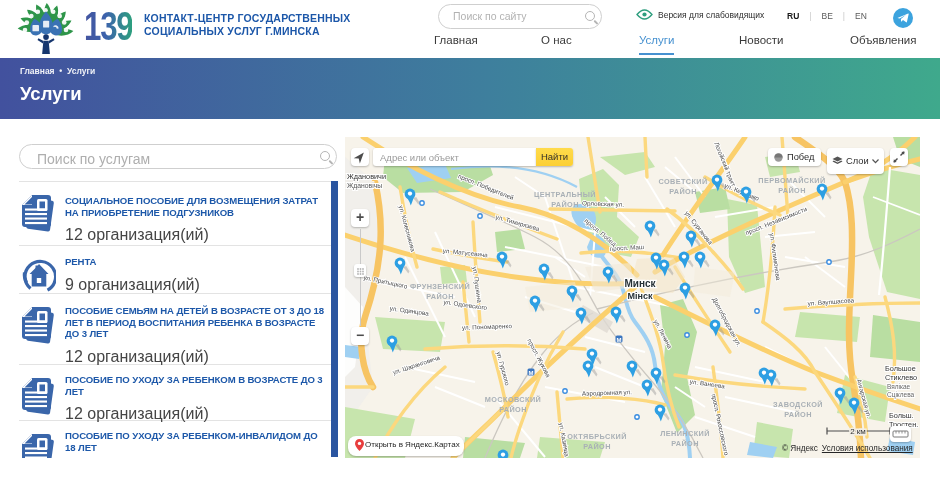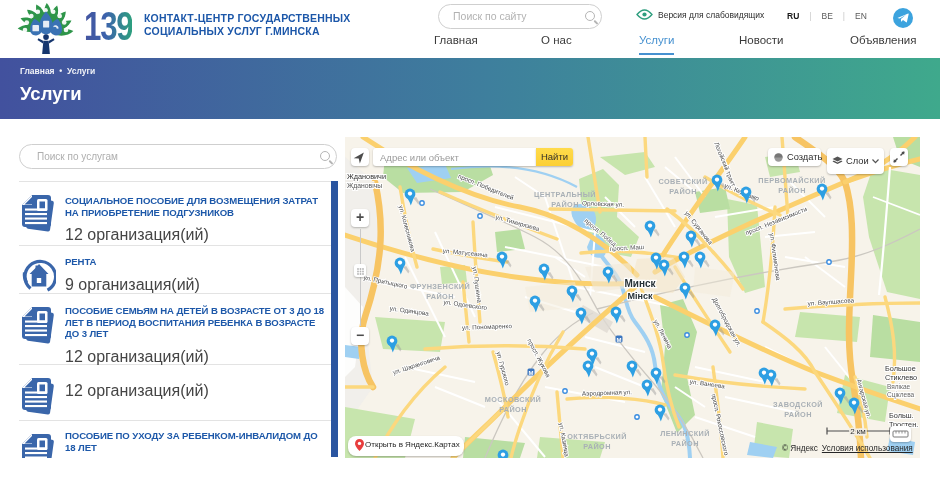--- a/index.html
+++ b/index.html
@@ -29,21 +29,21 @@
 #nav .act::after { content:""; position:absolute; left:0; right:0; bottom:-9px; height:2px; background:#4691d0; }
 
 
 #band { position:absolute; left:0; top:58px; width:940px; height:61px;
   background:linear-gradient(90deg,#42519e 0%,#3e7f9d 52%,#3fa98c 100%); }
 #bc { position:absolute; left:20px; top:8px; font-size:8.5px; color:rgba(255,255,255,.92); font-weight:bold; }
 #band h1 { position:absolute; left:20px; top:25px; font-size:18.5px; color:#fff; font-weight:bold; }
 
 
 #psearch { position:absolute; left:19px; top:144px; width:318px; height:25px; border:1px solid #cfcfcf; border-radius:13px; background:#fff; }
-#psearch .ph { position:absolute; left:17px; top:6px; font-size:10px; color:#aeaeae; }
+#psearch .ph { position:absolute; left:17px; top:6px; font-size:14px; color:#aeaeae; }
 #plist { position:absolute; left:19px; top:181px; width:319px; height:277px; border-top:1px solid #e3e3e3; overflow:hidden; }
 #pbar { position:absolute; left:331px; top:181px; width:7px; height:276px; background:#2a55a0; }
 .item { position:relative; border-bottom:1px solid #e3e3e3; padding:9px 0 8px 46px; }
 .item .tt { font-size:9.6px; font-weight:bold; color:#1d58a9; line-height:11.7px; letter-spacing:-0.1px; }
 .item .cnt { font-size:16px; color:#454545; margin-top:8px; }
 .item svg.ic { position:absolute; left:1px; top:11px; }
 
 
 #map { position:absolute; left:345px; top:137px; width:575px; height:321px; background:#f7f3ea; overflow:hidden; }
 #map > svg#mapsvg { position:absolute; left:0; top:0; }
@@ -203,20 +203,21 @@
       <svg class="ic" width="36" height="40" viewBox="0 0 36 40">
           <use href="#sym-doc"></use>
         </svg>
       <div class="tt">ПОСОБИЕ СЕМЬЯМ НА ДЕТЕЙ В ВОЗРАСТЕ ОТ 3 ДО 18<br>ЛЕТ В ПЕРИОД ВОСПИТАНИЯ РЕБЕНКА В ВОЗРАСТЕ<br>ДО 3 ЛЕТ</div>
       <div class="cnt">12 организация(ий)</div>
     </div>
     <div class="item" style="height:56px;">
       <svg class="ic" width="36" height="40" viewBox="0 0 36 40">
           <use href="#sym-doc"></use>
         </svg>
+      <div class="tt">ПОСОБИЕ ПО УХОДУ ЗА РЕБЕНКОМ В ВОЗРАСТЕ ДО 3<br>ЛЕТ</div>
       <div class="cnt">12 организация(ий)</div>
     </div>
     <div class="item" style="height:50px;border-bottom:none;">
       <svg class="ic" width="36" height="40" viewBox="0 0 36 40">
           <use href="#sym-doc"></use>
         </svg>
       <div class="tt">ПОСОБИЕ ПО УХОДУ ЗА РЕБЕНКОМ-ИНВАЛИДОМ ДО<br>18 ЛЕТ</div>
     </div>
   </div>
   <div id="pbar"></div>
@@ -458,21 +459,21 @@
         </svg></div>
     <div class="mctl" id="msearch">
         <span class="ph">Адрес или объект</span>
       </div>
     <div class="mctl" id="mfind">Найти</div>
     <div class="mctl" id="probki">
         <svg width="9" height="9" viewBox="0 0 9 9" style="margin:0 4px 0 6px;flex:none;">
           <circle cx="4.5" cy="4.5" r="4.2" fill="#9a9a9a"></circle>
           <path d="M0.5 4.5 A4 4 0 0 1 8.5 4.5 Z" fill="#777"></path>
         </svg>
-        <span>Создать</span>
+        <span>Побед</span>
       </div>
     <div class="mctl" id="sloi">
         <svg width="11" height="10" viewBox="0 0 11 10" style="margin:0 3px 0 5px;flex:none;">
           <path d="M5.5 0.5 L10.5 3 L5.5 5.5 L0.5 3 Z" fill="#555"></path>
           <path d="M1.8 4.6 L0.5 5.6 L5.5 8.1 L10.5 5.6 L9.2 4.6 L5.5 6.4 Z" fill="#555"></path>
         </svg>
         <span>Слои</span>
         <svg width="7" height="5" viewBox="0 0 7 5" style="margin-left:3px;flex:none;">
           <path d="M0.5 0.5 L3.5 3.7 L6.5 0.5" stroke="#555" stroke-width="1.2" fill="none"></path>
         </svg>

